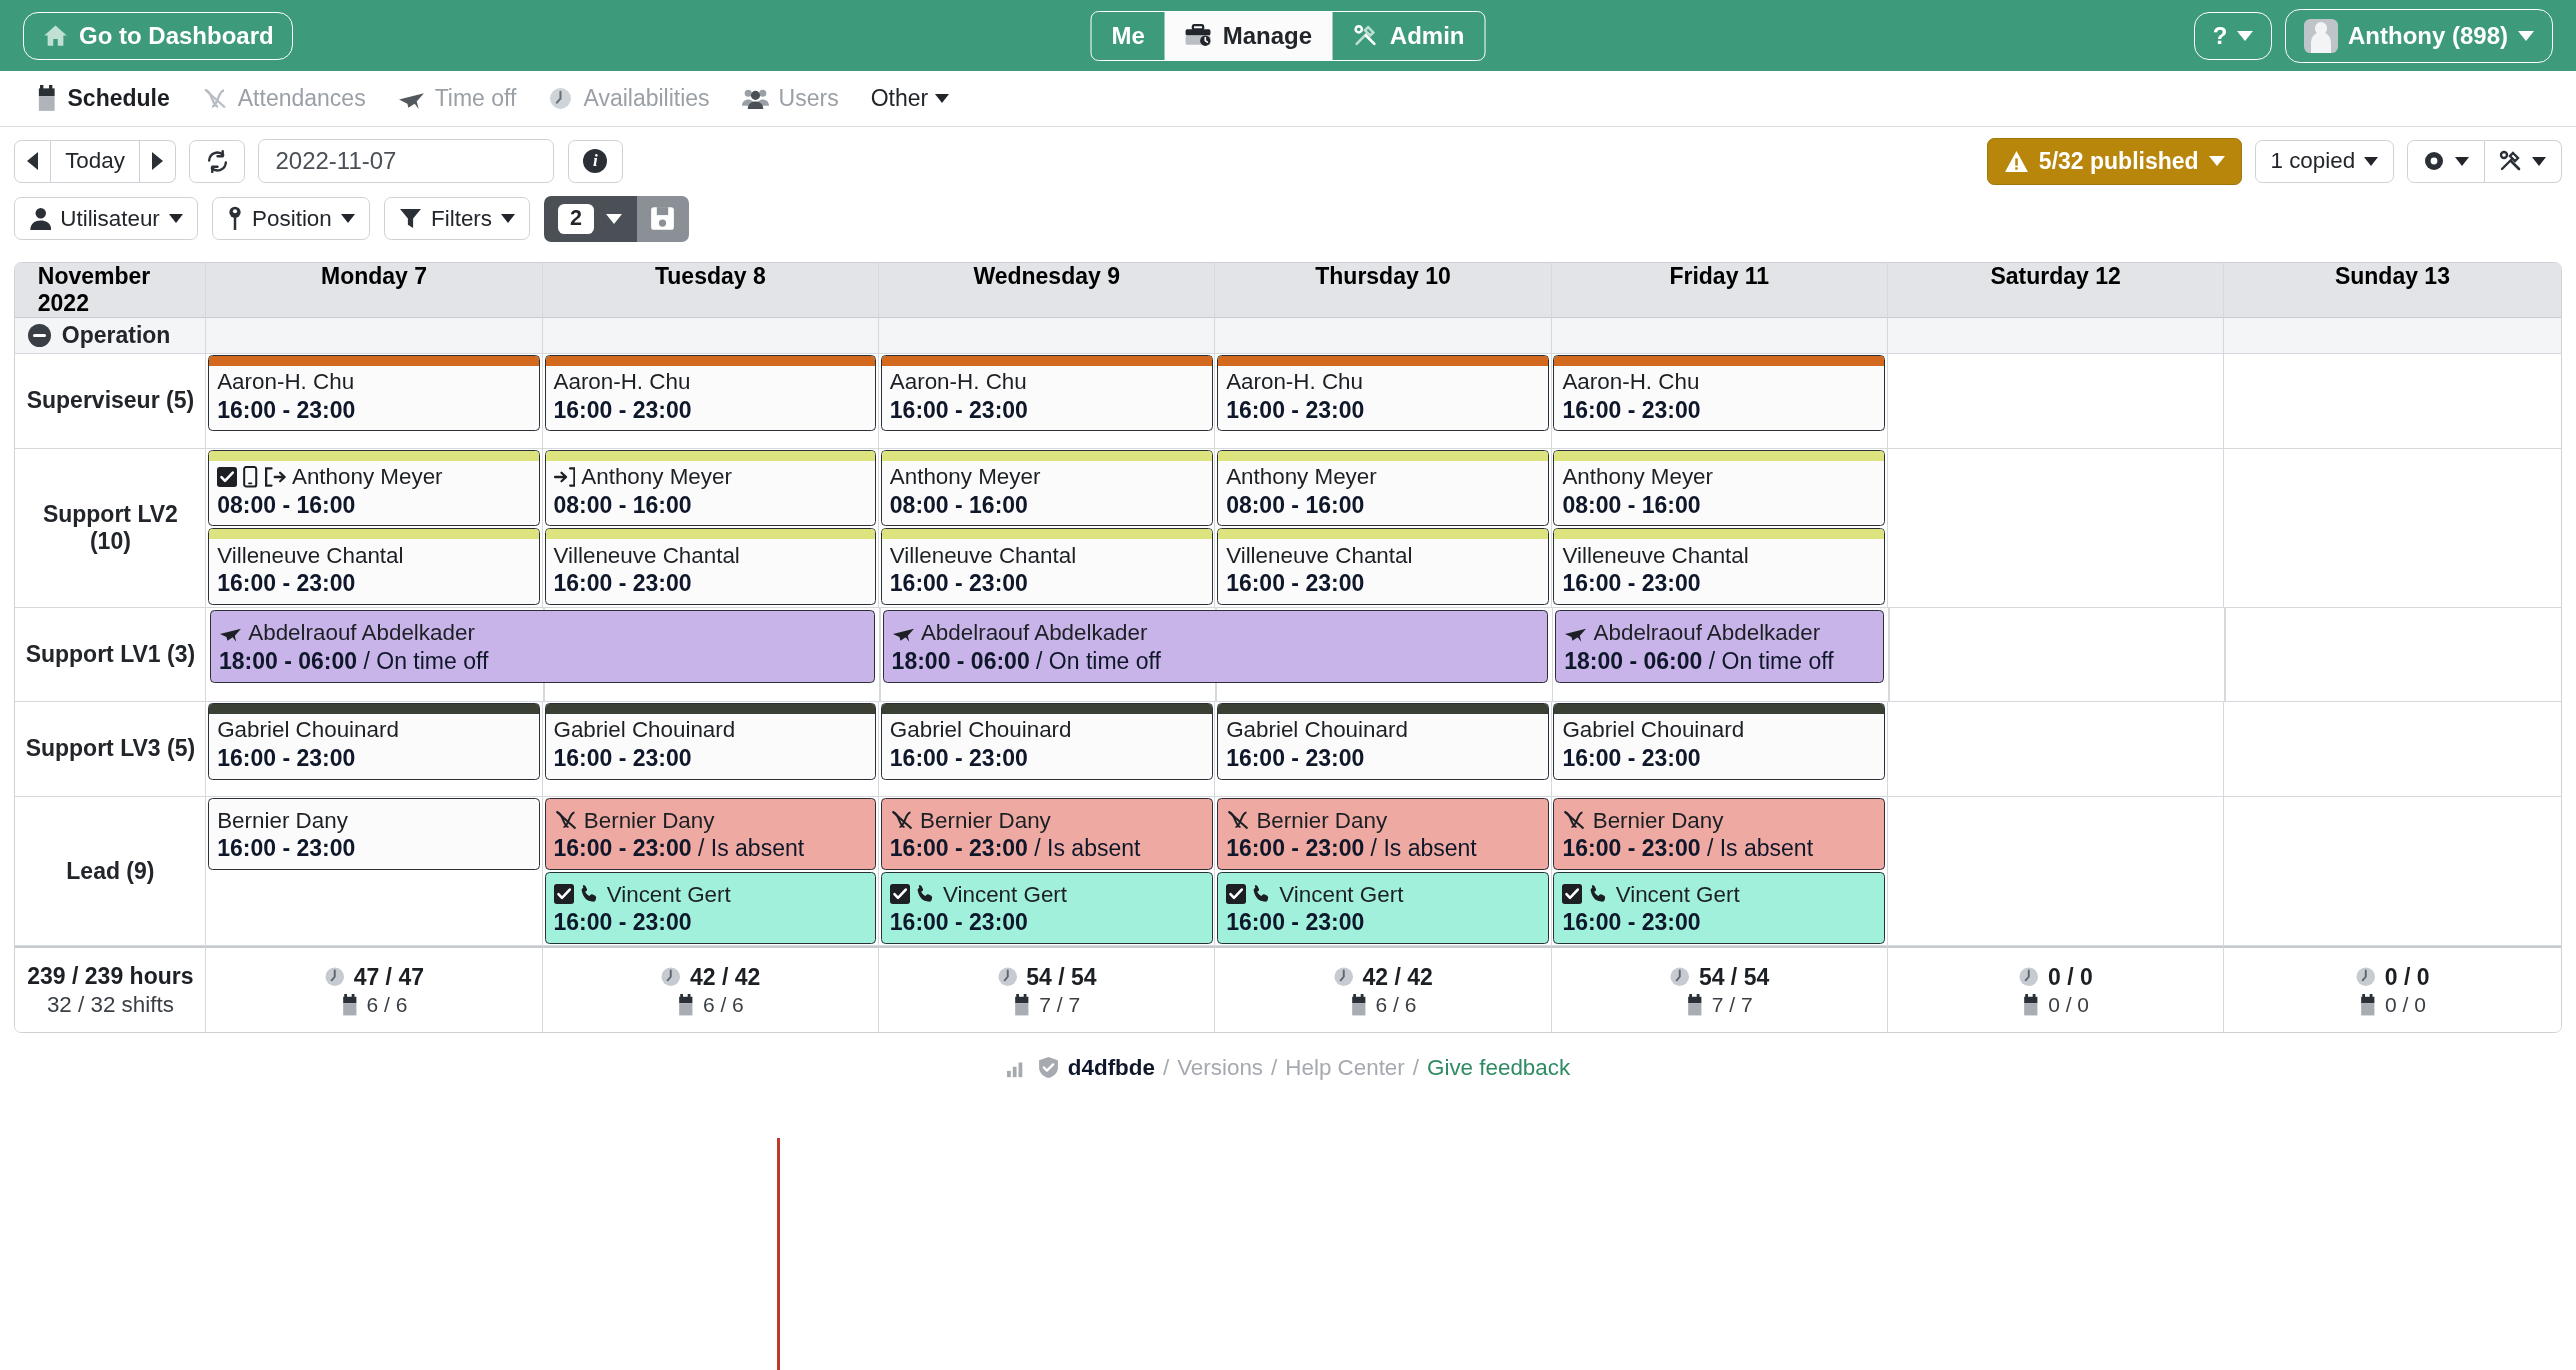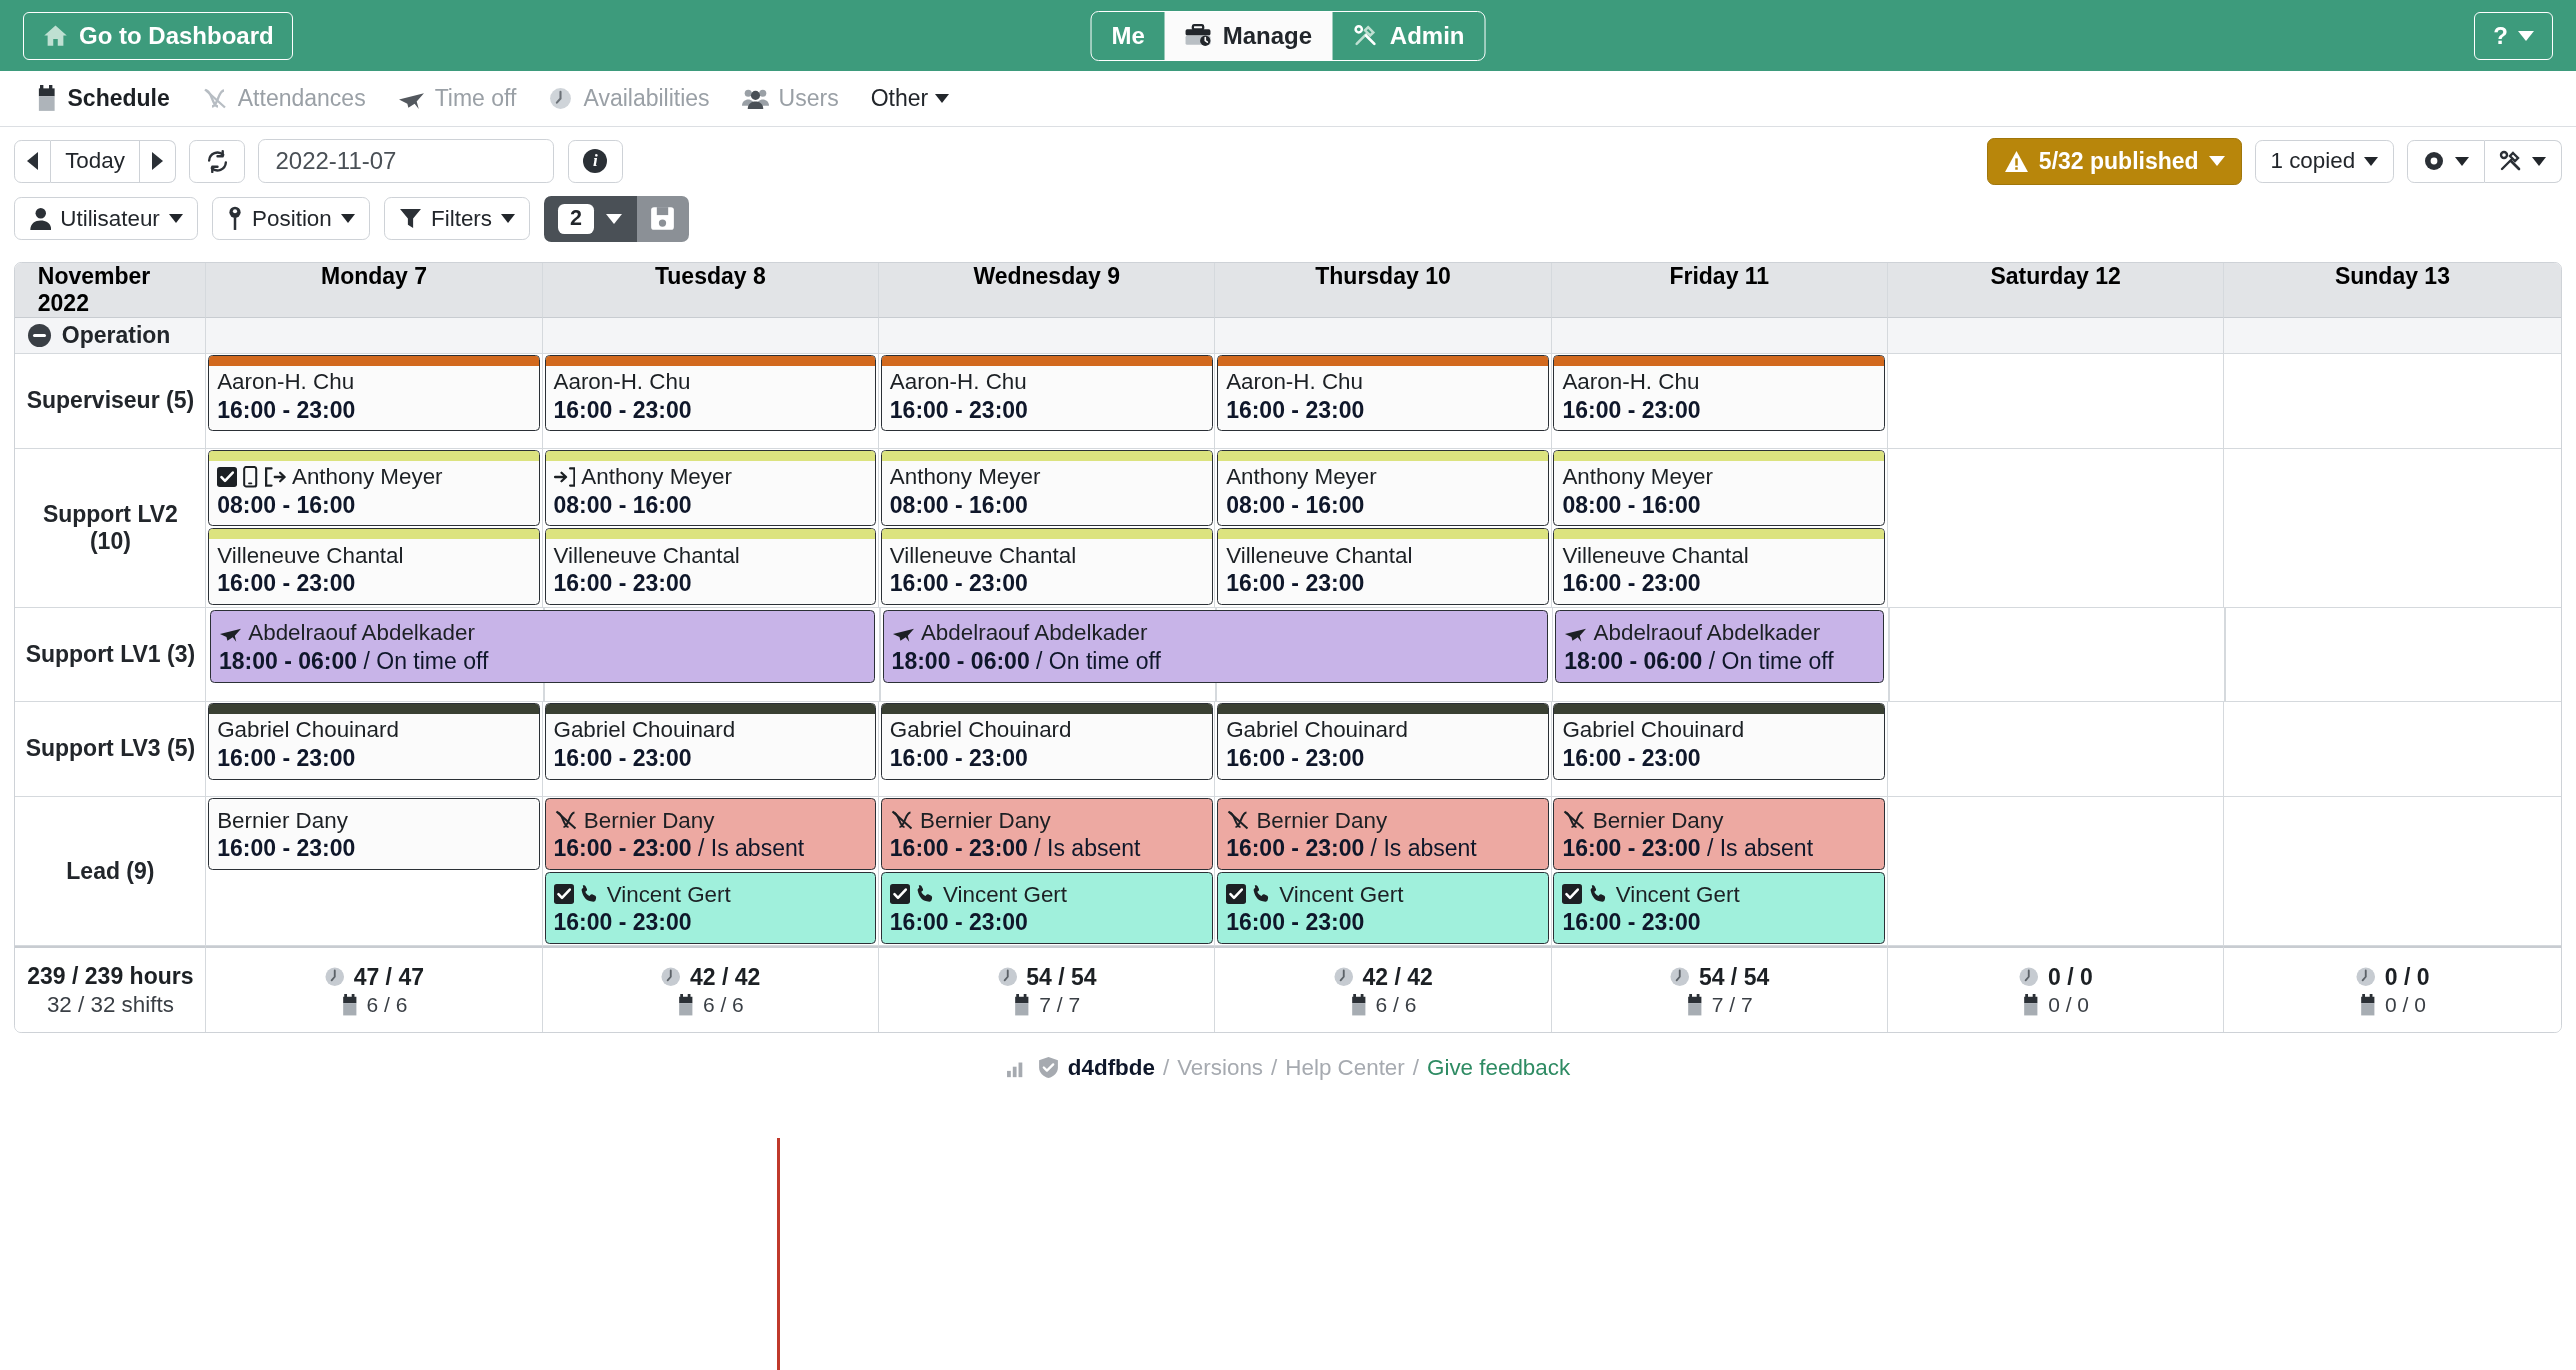--- a/index.html
+++ b/index.html
@@ -10,21 +10,21 @@
     -webkit-font-smoothing: antialiased;
   }
 
   
   .topbar {
     height: 71px; background: #3d9b7c;
     display: flex; align-items: center; padding: 0 23px;
     position: relative;
   }
   .btn-outline {
-    border: 1.8px solid #ffffff; border-radius: 6px;
+    border: 1.8px solid #ffffff; border-radius: 15px;
     color: #ffffff; font-size: 24px; font-weight: 600;
     padding: 9px 18px; display: flex; align-items: center;
     gap: 10px; cursor: pointer; background: transparent;
     white-space: nowrap;
   }
   .seg {
     position: absolute; left: 50%; transform: translateX(-50%);
     display: flex; border: 1.8px solid #ffffff; border-radius: 8px;
     overflow: hidden; background: #3d9b7c;
   }
@@ -229,20 +229,27 @@
           <circle cx="5" cy="6" r="3" fill="none" stroke="#ffffff" stroke-width="2.4"></circle>
         </svg>
       </span>
       <span>Admin</span>
     </div>
   </div>
 
   <div class="topright">
     <div class="btn-outline">
       <span>?</span>
+      <span class="caret"></span>
+    </div>
+    <div class="btn-outline">
+      <span class="avatar-sq">
+          <i></i>
+        </span>
+      <span>Anthony (898)</span>
       <span class="caret"></span>
     </div>
   </div>
 </div>
 
 <div class="navbar">
   <div class="navitem active">
     <span class="ic">
       <svg width="21.5" height="27" viewBox="0 0 18 24">
         <rect x="3" y="0" width="3" height="5" fill="#2b3036"></rect>

